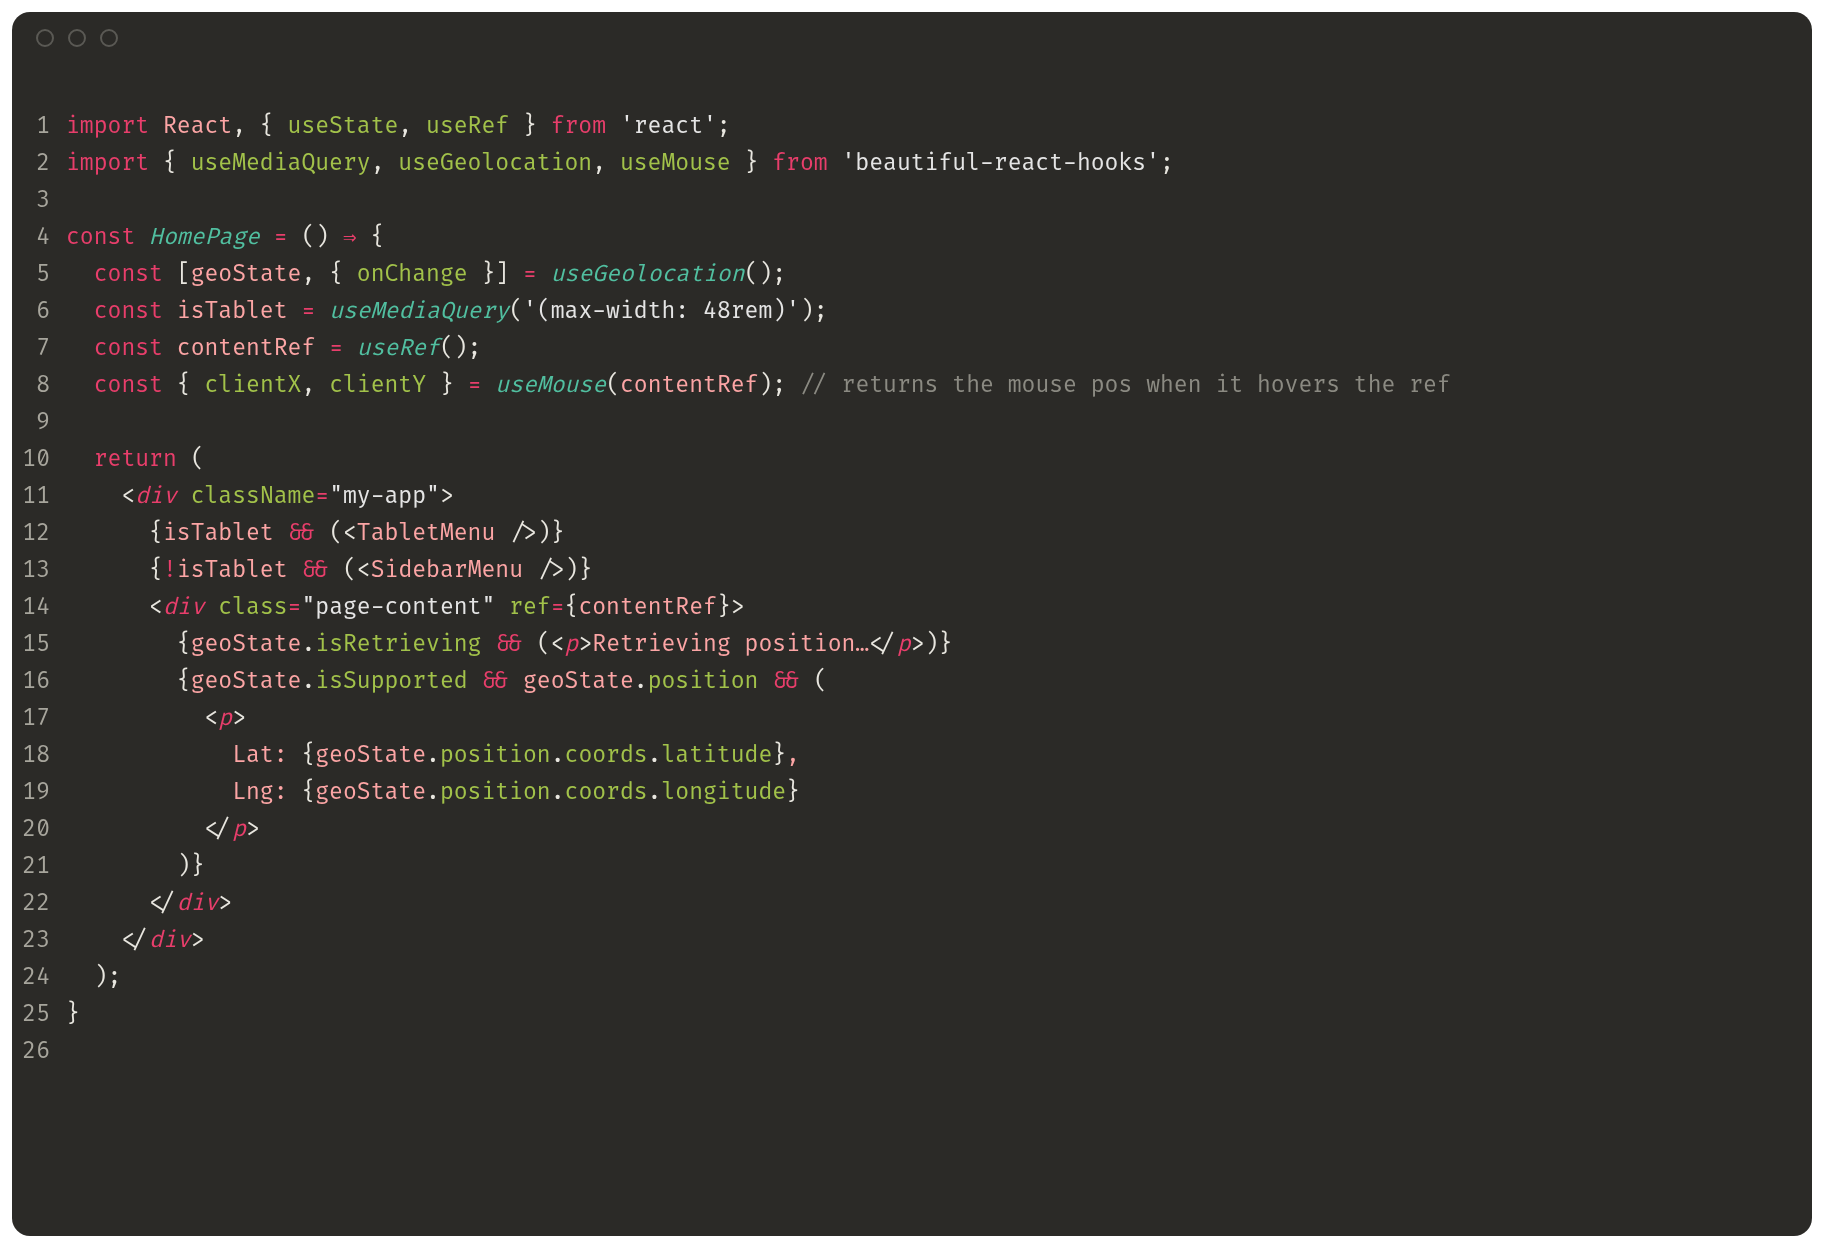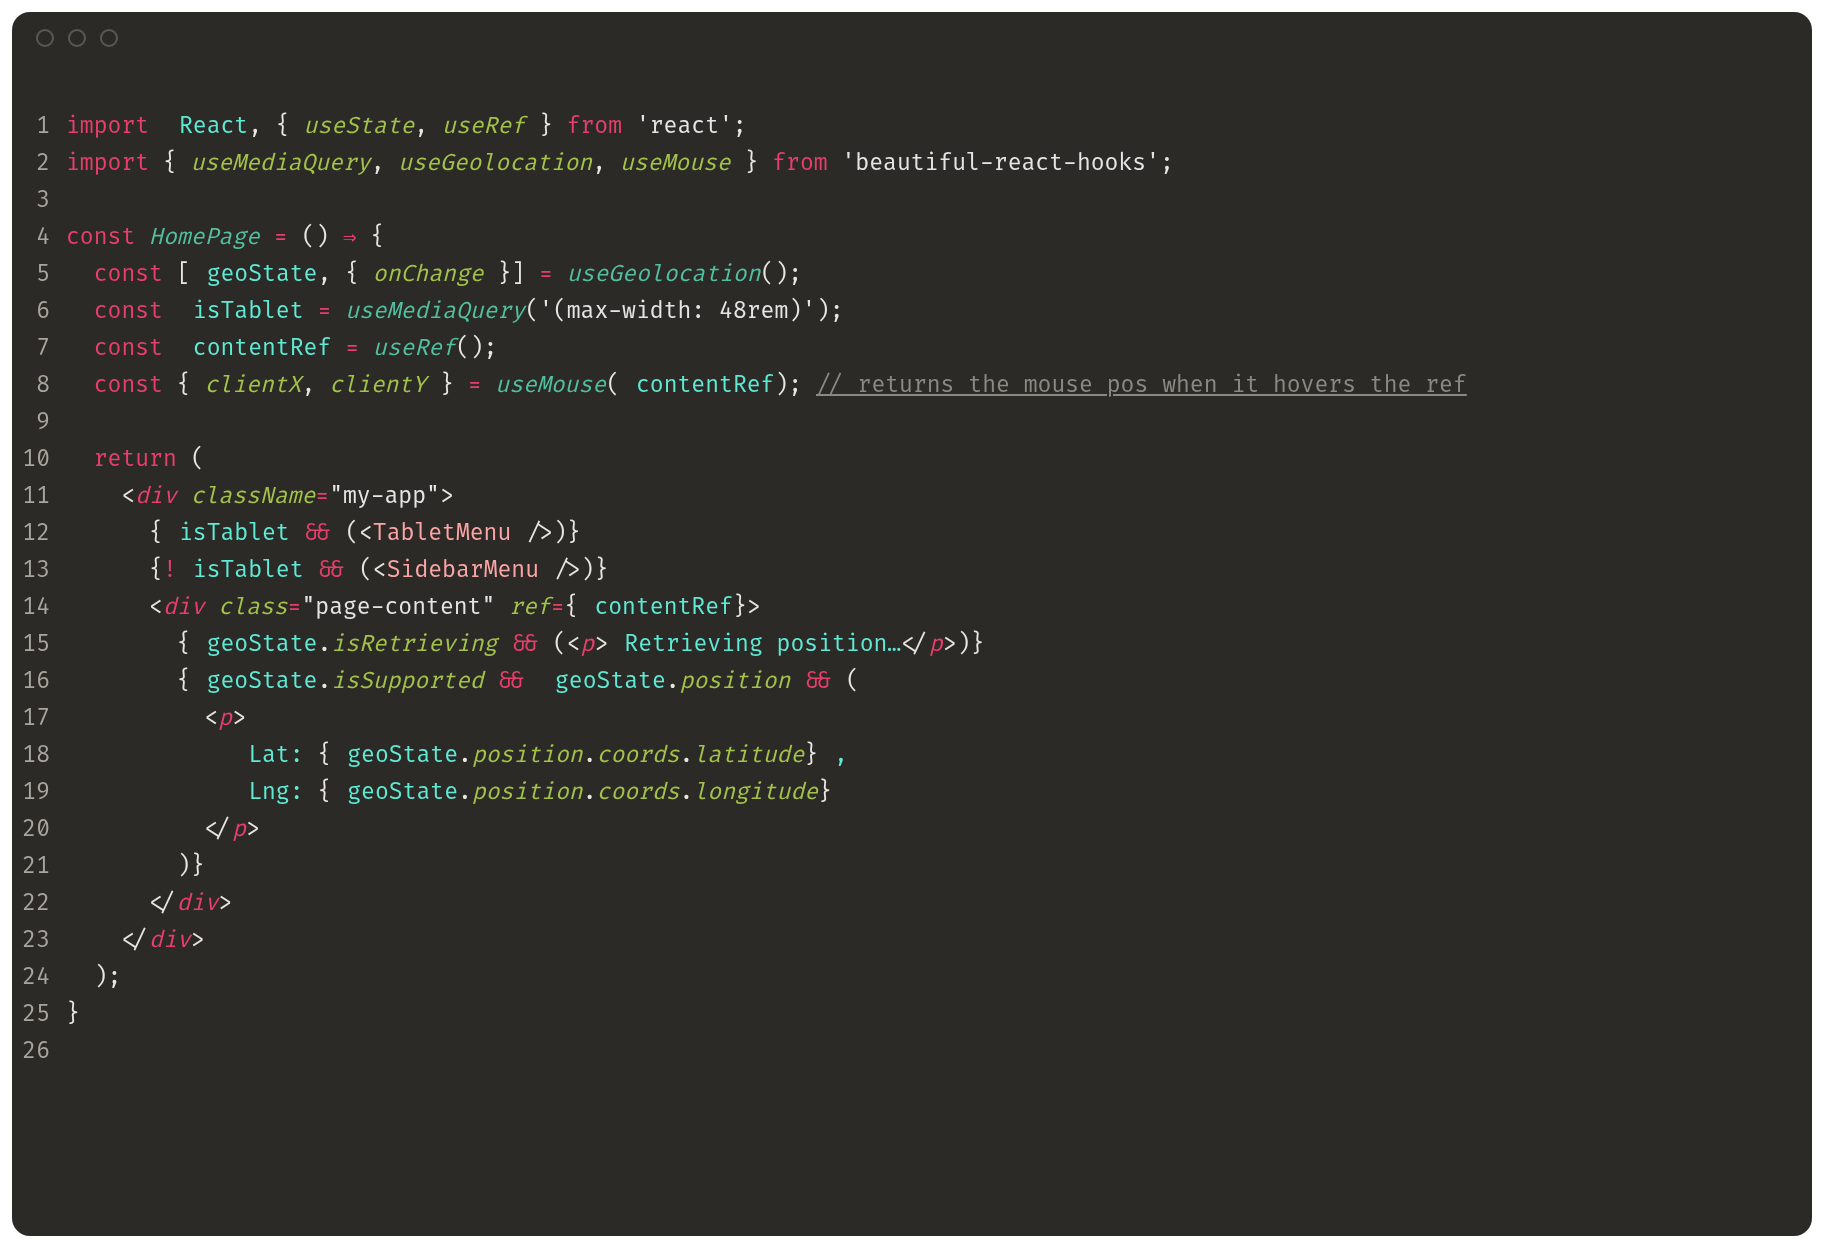--- a/index.html
+++ b/index.html
@@ -51,27 +51,27 @@
     text-align: right;
     color: #a7a59c;
     padding-right: 16px;
     user-select: none;
     box-sizing: border-box;
   }
   .src {
     color: #e8e6df;
   }
   .tk-kw   { color: #e83e6b; }
-  .tk-def  { color: #5eead4; margin-left: 16px; }
+  .tk-def  { color: #fca5a5; }
   .tk-fn   { color: #51bfa0; font-style: italic; }
   .tk-str  { color: #e5e5e5; }
-  .tk-attr { color: #a2c24a; font-style: italic; }
+  .tk-attr { color: #a2c24a; }
   .tk-tag  { color: #e83e6b; font-style: italic; }
   .tk-comp { color: #fca5a5; }
-  .tk-cmt  { color: #8b8a82; text-decoration: underline; }
+  .tk-cmt  { color: #8b8a82; }
   .tk-punc { color: #e8e6df; }
 </style>
 </head>
 <body>
 
 <div class="window">
   <div class="titlebar">
     <span class="dot"></span>
     <span class="dot"></span>
     <span class="dot"></span>

